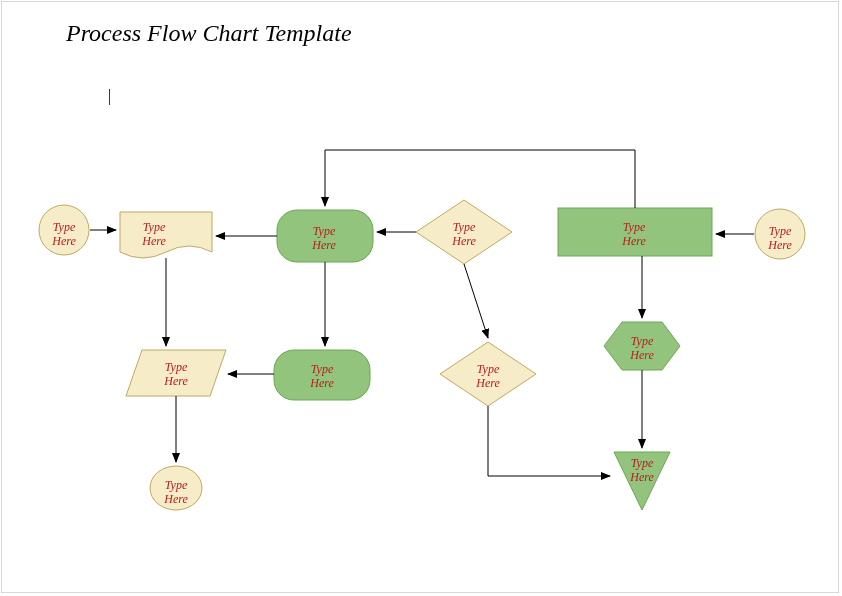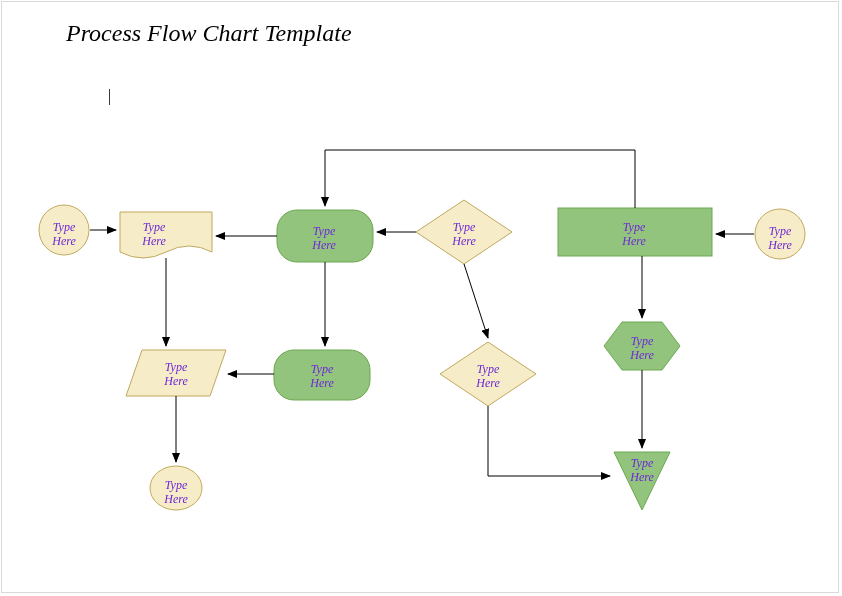--- a/index.html
+++ b/index.html
@@ -41,21 +41,21 @@
     top: 0;
     width: 838px;
     height: 592px;
   }
   .shape-label {
     position: absolute;
     font-style: italic;
     font-size: 12px;
     line-height: 1.2;
     text-align: center;
-    color: #6d28d9;
+    color: #b91c1c;
     white-space: pre-line;
     pointer-events: none;
   }
 </style>
 </head>
 <body>
 
 <div class="page">
 
   <div class="title">Process Flow Chart Template</div>

